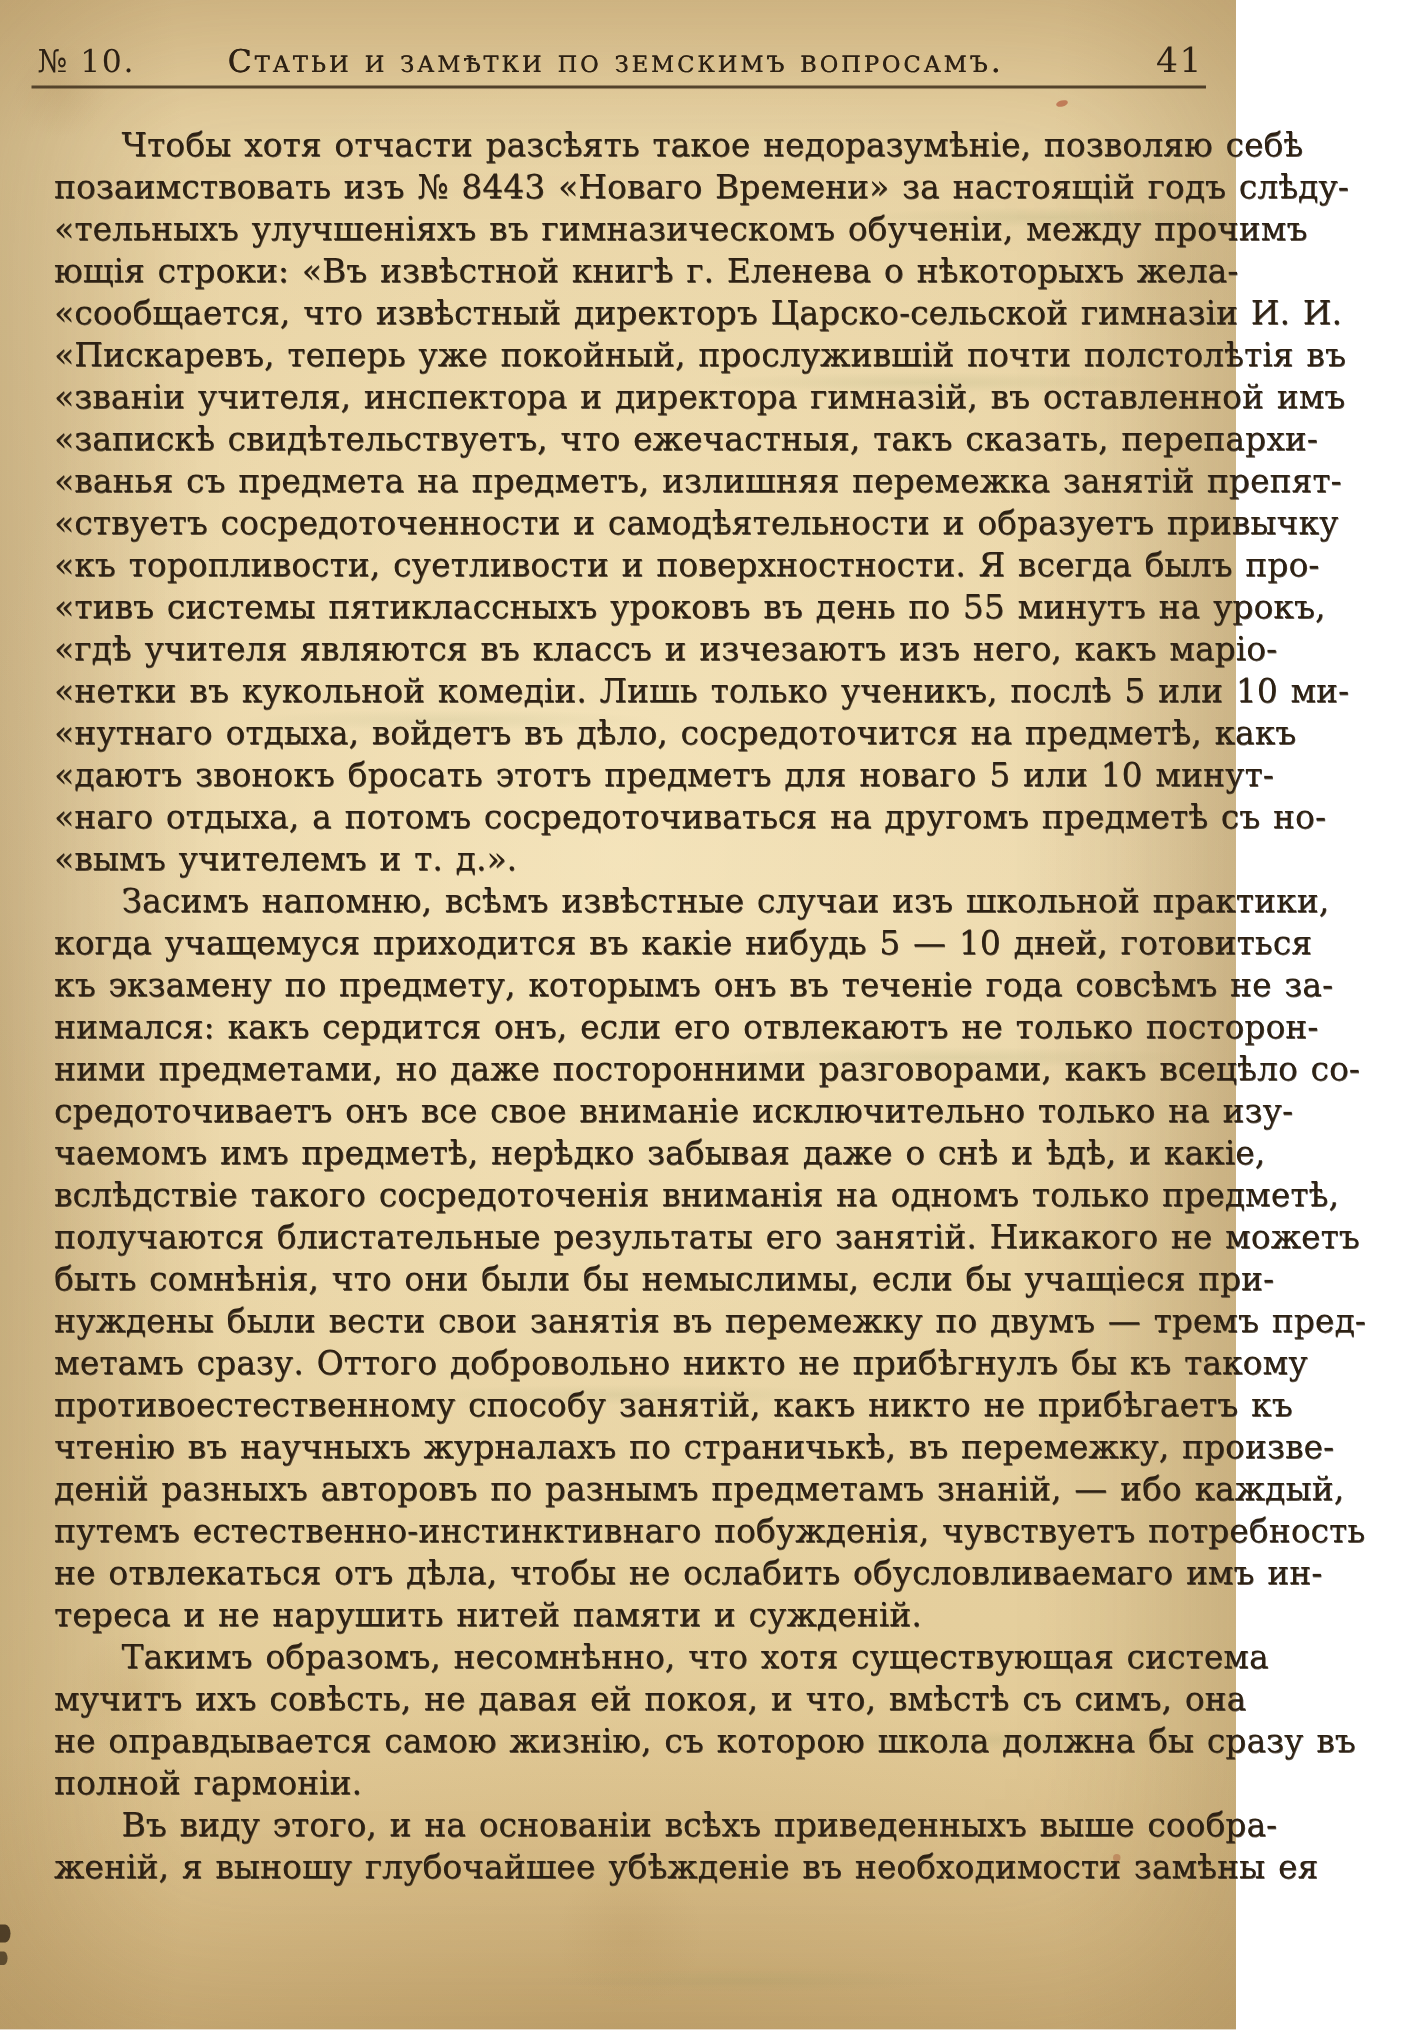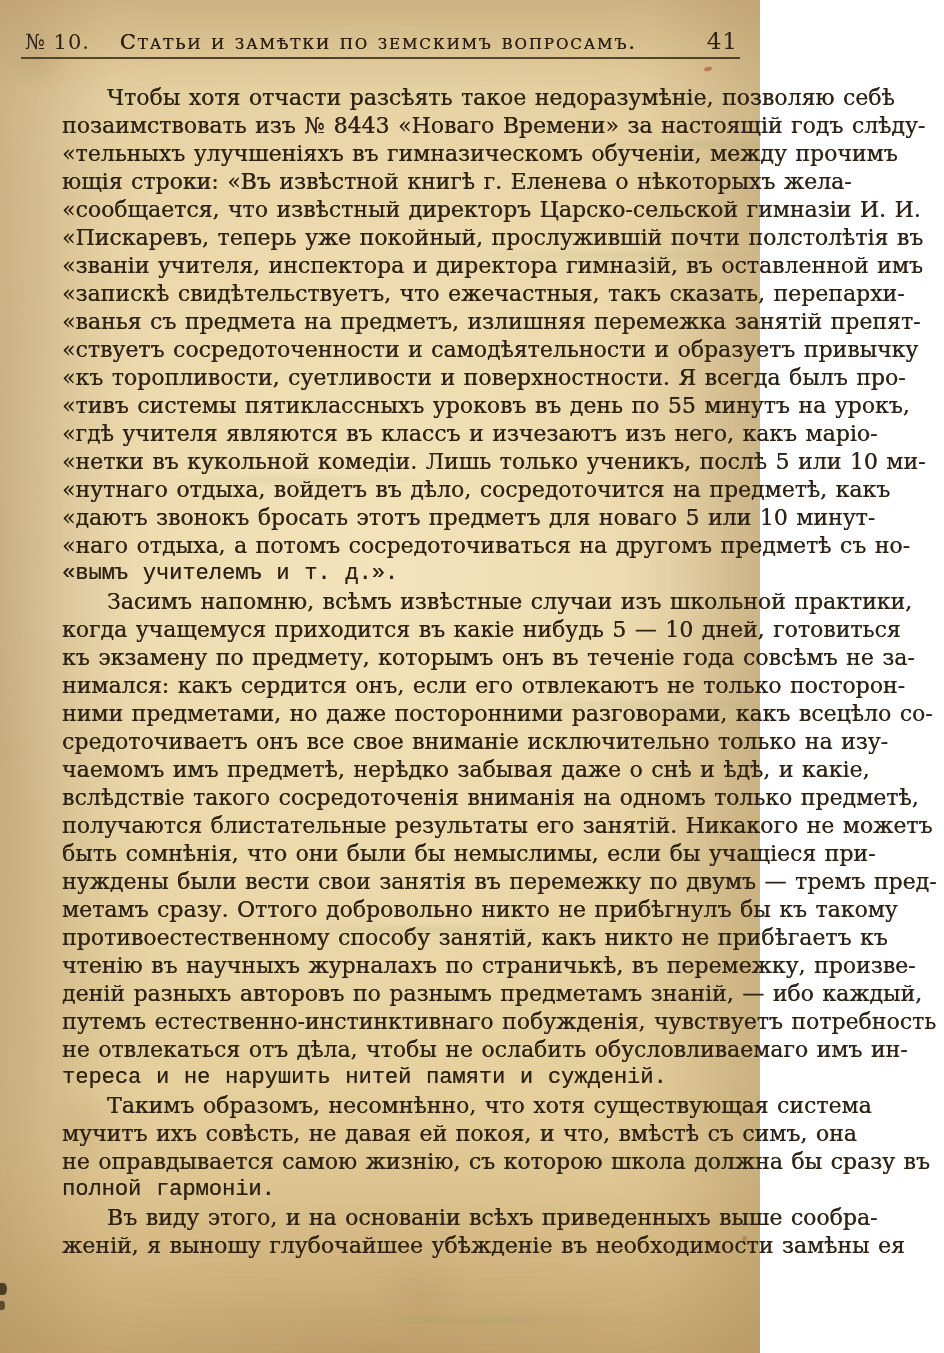--- a/index.html
+++ b/index.html
@@ -4,21 +4,21 @@
 <style>
   html, body { margin: 0; padding: 0; }
   body {
     width: 944px; height: 1353px;
     font-family: "DejaVu Serif", serif;
     overflow: hidden;
   }
 
   .page {
     position: relative;
-    width: 760px; height: 1353px;
+    width: 824px; height: 1353px;
     color: #2d2114;
     background:
       radial-gradient(ellipse 70% 55% at 50% 42%, rgba(255,243,206,0.45), rgba(255,243,206,0) 75%),
       radial-gradient(ellipse 120% 25% at 50% 100%, rgba(140,100,45,0.22), rgba(140,100,45,0) 70%),
       radial-gradient(ellipse 25% 120% at 0% 50%, rgba(130,92,40,0.20), rgba(130,92,40,0) 70%),
       radial-gradient(ellipse 25% 120% at 100% 50%, rgba(130,92,40,0.16), rgba(130,92,40,0) 70%),
       linear-gradient(to bottom, #dfc593 0%, #e8d3a4 7%, #ebd7ab 45%, #e5cf9d 80%, #dcc08a 100%);
     box-shadow: inset 0 0 140px rgba(110,78,32,0.30);
   }
 
@@ -55,33 +55,33 @@
              text-shadow: 0.3px 0.3px 0 currentColor; }
   .pagenum { font-size: 23px; letter-spacing: 1px; margin-left: 40px; }
 
   .header-rule {
     position: absolute; top: 57px; left: 21px; right: 20px; height: 2px;
     background: linear-gradient(to right, #453520 0%, #3d2e1b 40%, #463621 70%, #3d2e1b 100%);
     opacity: 0.88;
   }
 
   .text-block {
-    position: absolute; top: 84px; left: 62px; right: 44px;
+    position: absolute; top: 84px; left: 36px; right: 44px;
     font-size: 22px; line-height: 28px;
     word-spacing: 1.5px;
     text-shadow: 0.35px 0.35px 0 rgba(45,33,20,0.75);
   }
   .paragraph { margin: 0; }
   .line {
     text-align: justify;
     text-align-last: justify;
     white-space: nowrap;
   }
   .line.indent   { text-indent: 45px; }
-  .line.par-last { text-align-last: left; font-family: Liberation Mono, monospace; }
+  .line.par-last { text-align-last: left; }
 
   
   .speck-red-top {
     position: absolute; left: 704px; top: 67px; width: 8px; height: 4px;
     background: #b05438; border-radius: 50%; opacity: 0.65; transform: rotate(-15deg);
   }
   .speck-red-mid {
     position: absolute; left: 742px; top: 1236px; width: 5px; height: 5px;
     background: #a85a3a; border-radius: 50%; opacity: 0.45;
   }

